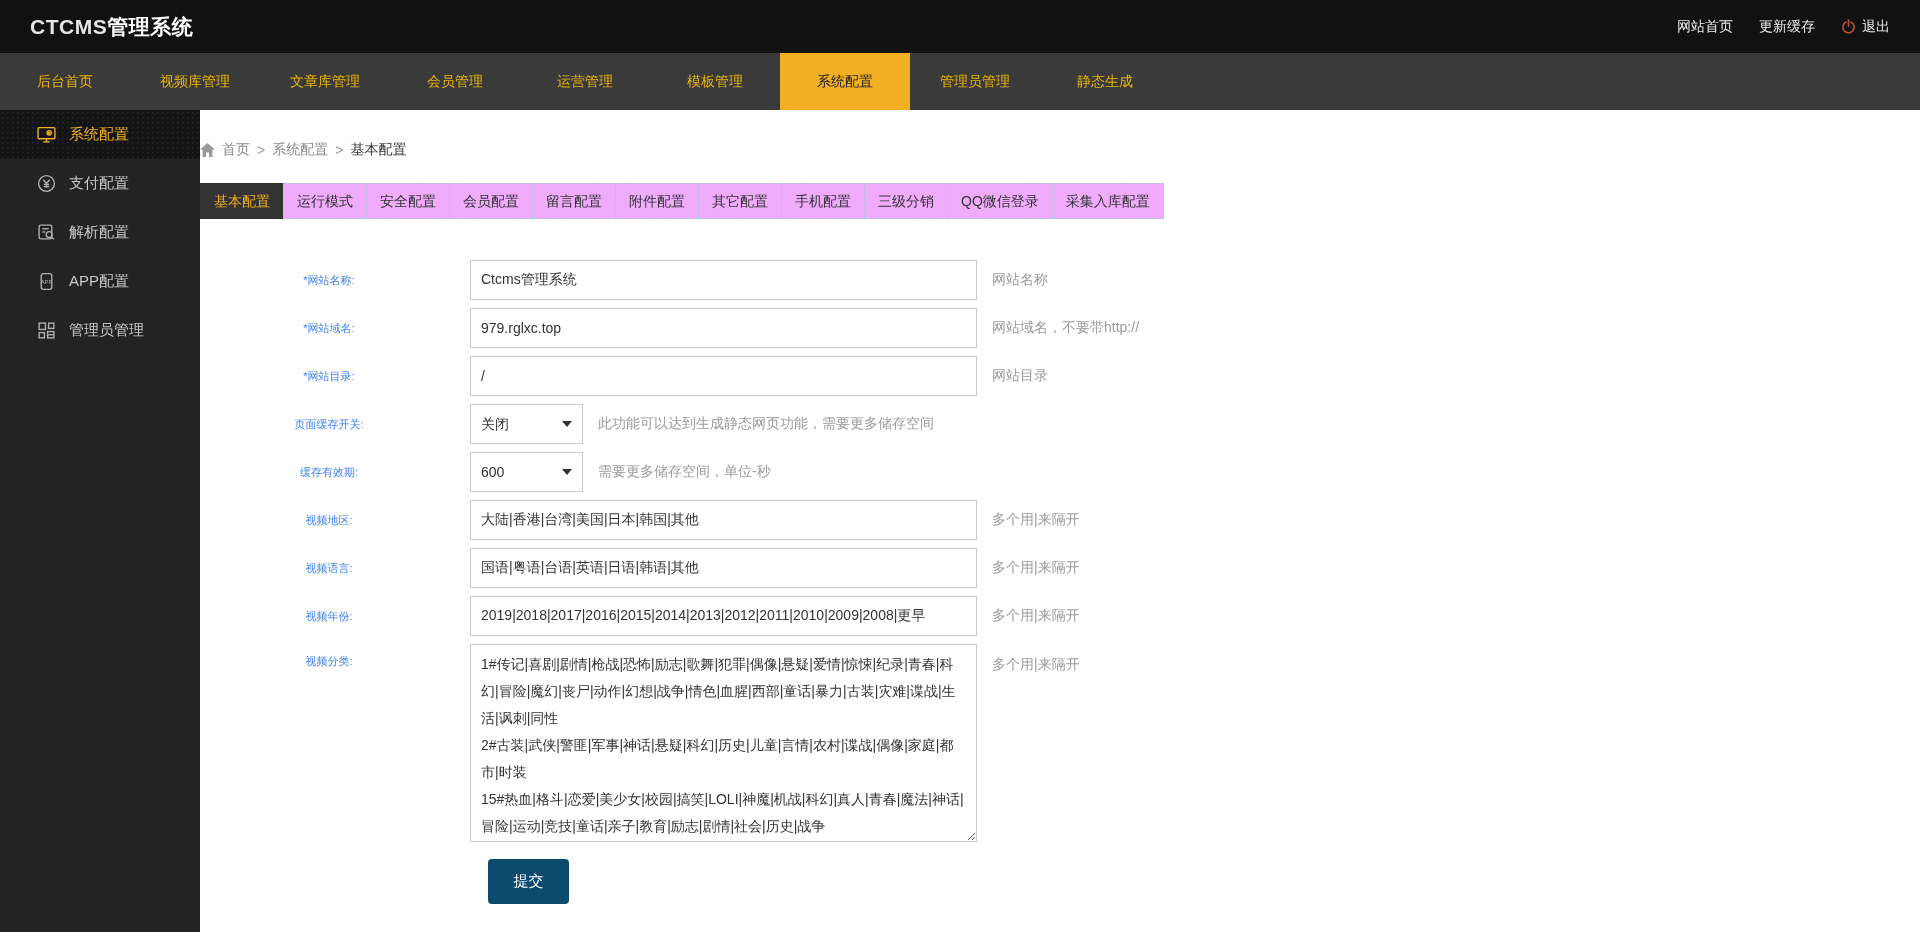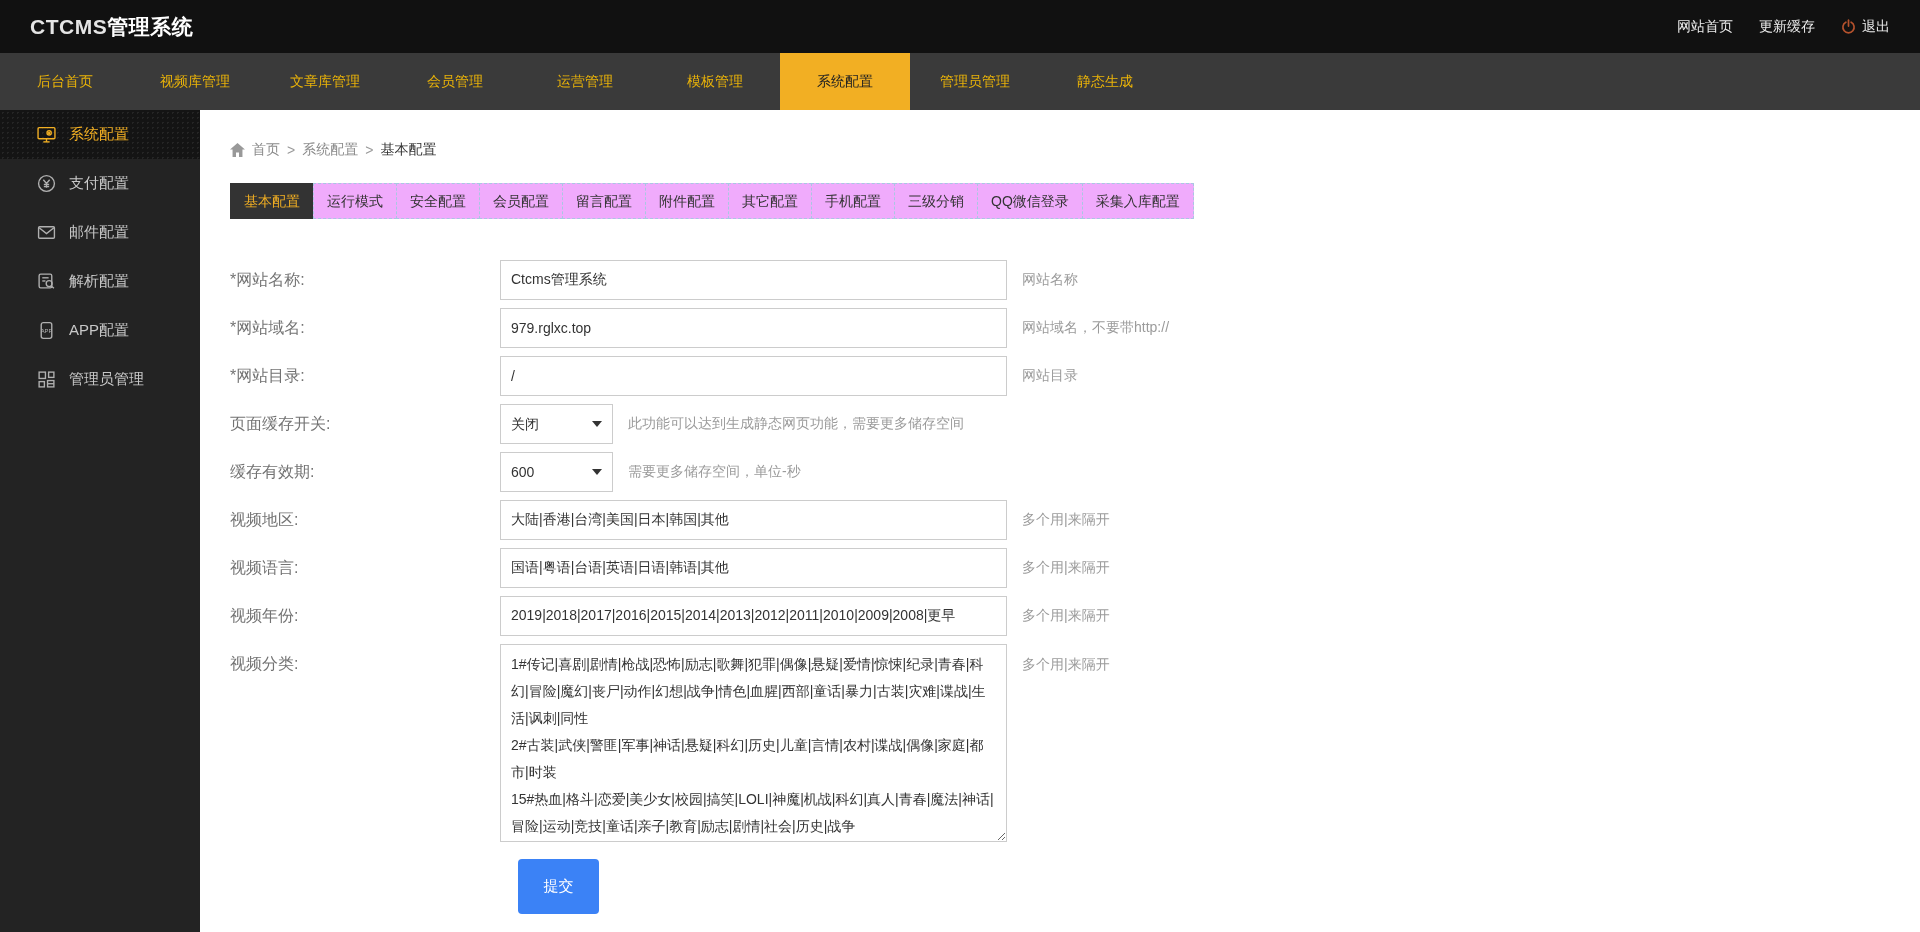--- a/index.html
+++ b/index.html
@@ -27,63 +27,63 @@
   .side-item { height: 49px; display: flex; align-items: center; gap: 13px;
     padding-left: 36px; color: #c8c8c8; font-size: 15px; cursor: pointer; }
   .side-item .icn { width: 20px; height: 20px; display: inline-flex; align-items: center;
     justify-content: center; color: #b0b0b0; }
   .side-item.active { color: #f2af23;
     background-color: #141414;
     background-image: radial-gradient(rgba(255,255,255,0.07) 1px, transparent 1px);
     background-size: 5px 5px; }
   .side-item.active .icn { color: #f2af23; }
 
-  .content { flex: 1; background: #fff; padding-left: 30px; }
+  .content { flex: 1; background: #fff; }
 
   
   .breadcrumb { margin-top: 30px; height: 20px; display: flex; align-items: center;
     gap: 7px; font-size: 14px; color: #8a8a8a; }
   .breadcrumb .crumb { color: #8a8a8a; cursor: pointer; }
   .breadcrumb .sep { color: #9a9a9a; }
   .breadcrumb .current { color: #333; }
 
   
   .tabs { margin-top: 23px; display: flex; }
   .tab { height: 36px; line-height: 34px; padding: 0 13px; font-size: 14px; color: #333;
     border: 1px dashed #a9c7e2; background: #f0abfc; cursor: pointer; margin-left: -1px; }
   .tab:first-child { margin-left: 0; }
   .tab.active { background: #333; color: #f2af23; border: 1px solid #333; }
 
   
   .form { margin-top: 41px; }
   .form-row { display: flex; align-items: center; margin-bottom: 8px; }
   .form-row.top { align-items: flex-start; }
-  .form-label { width: 270px; flex-shrink: 0; text-align: left; padding-right: 12px;
-    font-size: 16px; color: #737373; }
+  .form-label { width: 270px; flex-shrink: 0; text-align: center; padding-right: 12px;
+    font-size: 11px; color: #3b82f6; }
   .form-row.top .form-label { margin-top: 10px; }
   .input-text { width: 507px; height: 40px; border: 1px solid #ccc; padding: 0 10px;
     font-size: 14px; color: #333; outline: none; background: #fff; }
   .select-wrap { position: relative; display: inline-block; }
   .select-wrap::after { content: ""; position: absolute; right: 11px; top: 17px;
     border-left: 5px solid transparent; border-right: 5px solid transparent;
     border-top: 6px solid #333; pointer-events: none; }
   .select { width: 113px; height: 40px; border: 1px solid #ccc; background: #fff;
     font-size: 14px; color: #333; padding: 0 10px; appearance: none;
     -webkit-appearance: none; outline: none;
     font-family: "Liberation Sans", "DejaVu Sans", sans-serif; }
   .hint { margin-left: 15px; color: #9b9b9b; font-size: 14px; white-space: nowrap; }
   .form-row.top .hint { margin-top: 12px; }
   .textarea { width: 507px; height: 198px; border: 1px solid #ccc; padding: 6px 10px;
     font-size: 14px; line-height: 27px; color: #333; outline: none; overflow-y: scroll;
     resize: vertical; font-family: "Liberation Sans", "DejaVu Sans", sans-serif; }
   .textarea::-webkit-scrollbar { width: 16px; background: #f2f2f2; }
   .textarea::-webkit-scrollbar-thumb { background: #c9c9c9; border: 1px solid #f2f2f2; }
   .textarea::-webkit-scrollbar-button:single-button { height: 16px; background: #e9e9e9; }
 
-  .submit-btn { margin: 9px 0 0 288px; width: 81px; height: 55px; background: #3b82f6;
+  .submit-btn { margin: 9px 0 0 288px; width: 81px; height: 45px; background: #0c4a6e;
     border: none; border-radius: 4px; color: #fff; font-size: 15px; cursor: pointer;
     font-family: "Liberation Sans", "DejaVu Sans", sans-serif; }
 
   svg { display: block; }
 </style>
 </head>
 <body>
 
 <div class="topbar">
   <div class="logo">
@@ -140,29 +140,20 @@
         <svg width="19" height="19" viewBox="0 0 18 18" fill="none" stroke="currentColor" stroke-width="1.3">
           <circle cx="9" cy="9" r="7.5"></circle>
           <path d="M6 5.5 L9 9 L12 5.5 M9 9 V13 M6.5 9.8 H11.5 M6.5 11.8 H11.5"></path>
         </svg>
       </span>
       <span>支付配置</span>
     </div>
     <div class="side-item">
       <span class="icn">
         <svg width="19" height="19" viewBox="0 0 18 18" fill="none" stroke="currentColor" stroke-width="1.3">
-          <rect x="1.5" y="3.5" width="15" height="11" rx="1"></rect>
-          <path d="M2 4.5 L9 10 L16 4.5"></path>
-        </svg>
-      </span>
-      <span>邮件配置</span>
-    </div>
-    <div class="side-item">
-      <span class="icn">
-        <svg width="19" height="19" viewBox="0 0 18 18" fill="none" stroke="currentColor" stroke-width="1.3">
           <rect x="2" y="2" width="12" height="13" rx="1.5"></rect>
           <line x1="5" y1="5.5" x2="11" y2="5.5"></line>
           <line x1="5" y1="8.5" x2="8" y2="8.5"></line>
           <circle cx="11.5" cy="11" r="2.8"></circle>
           <line x1="13.5" y1="13.2" x2="16" y2="15.5"></line>
         </svg>
       </span>
       <span>解析配置</span>
     </div>
     <div class="side-item">

